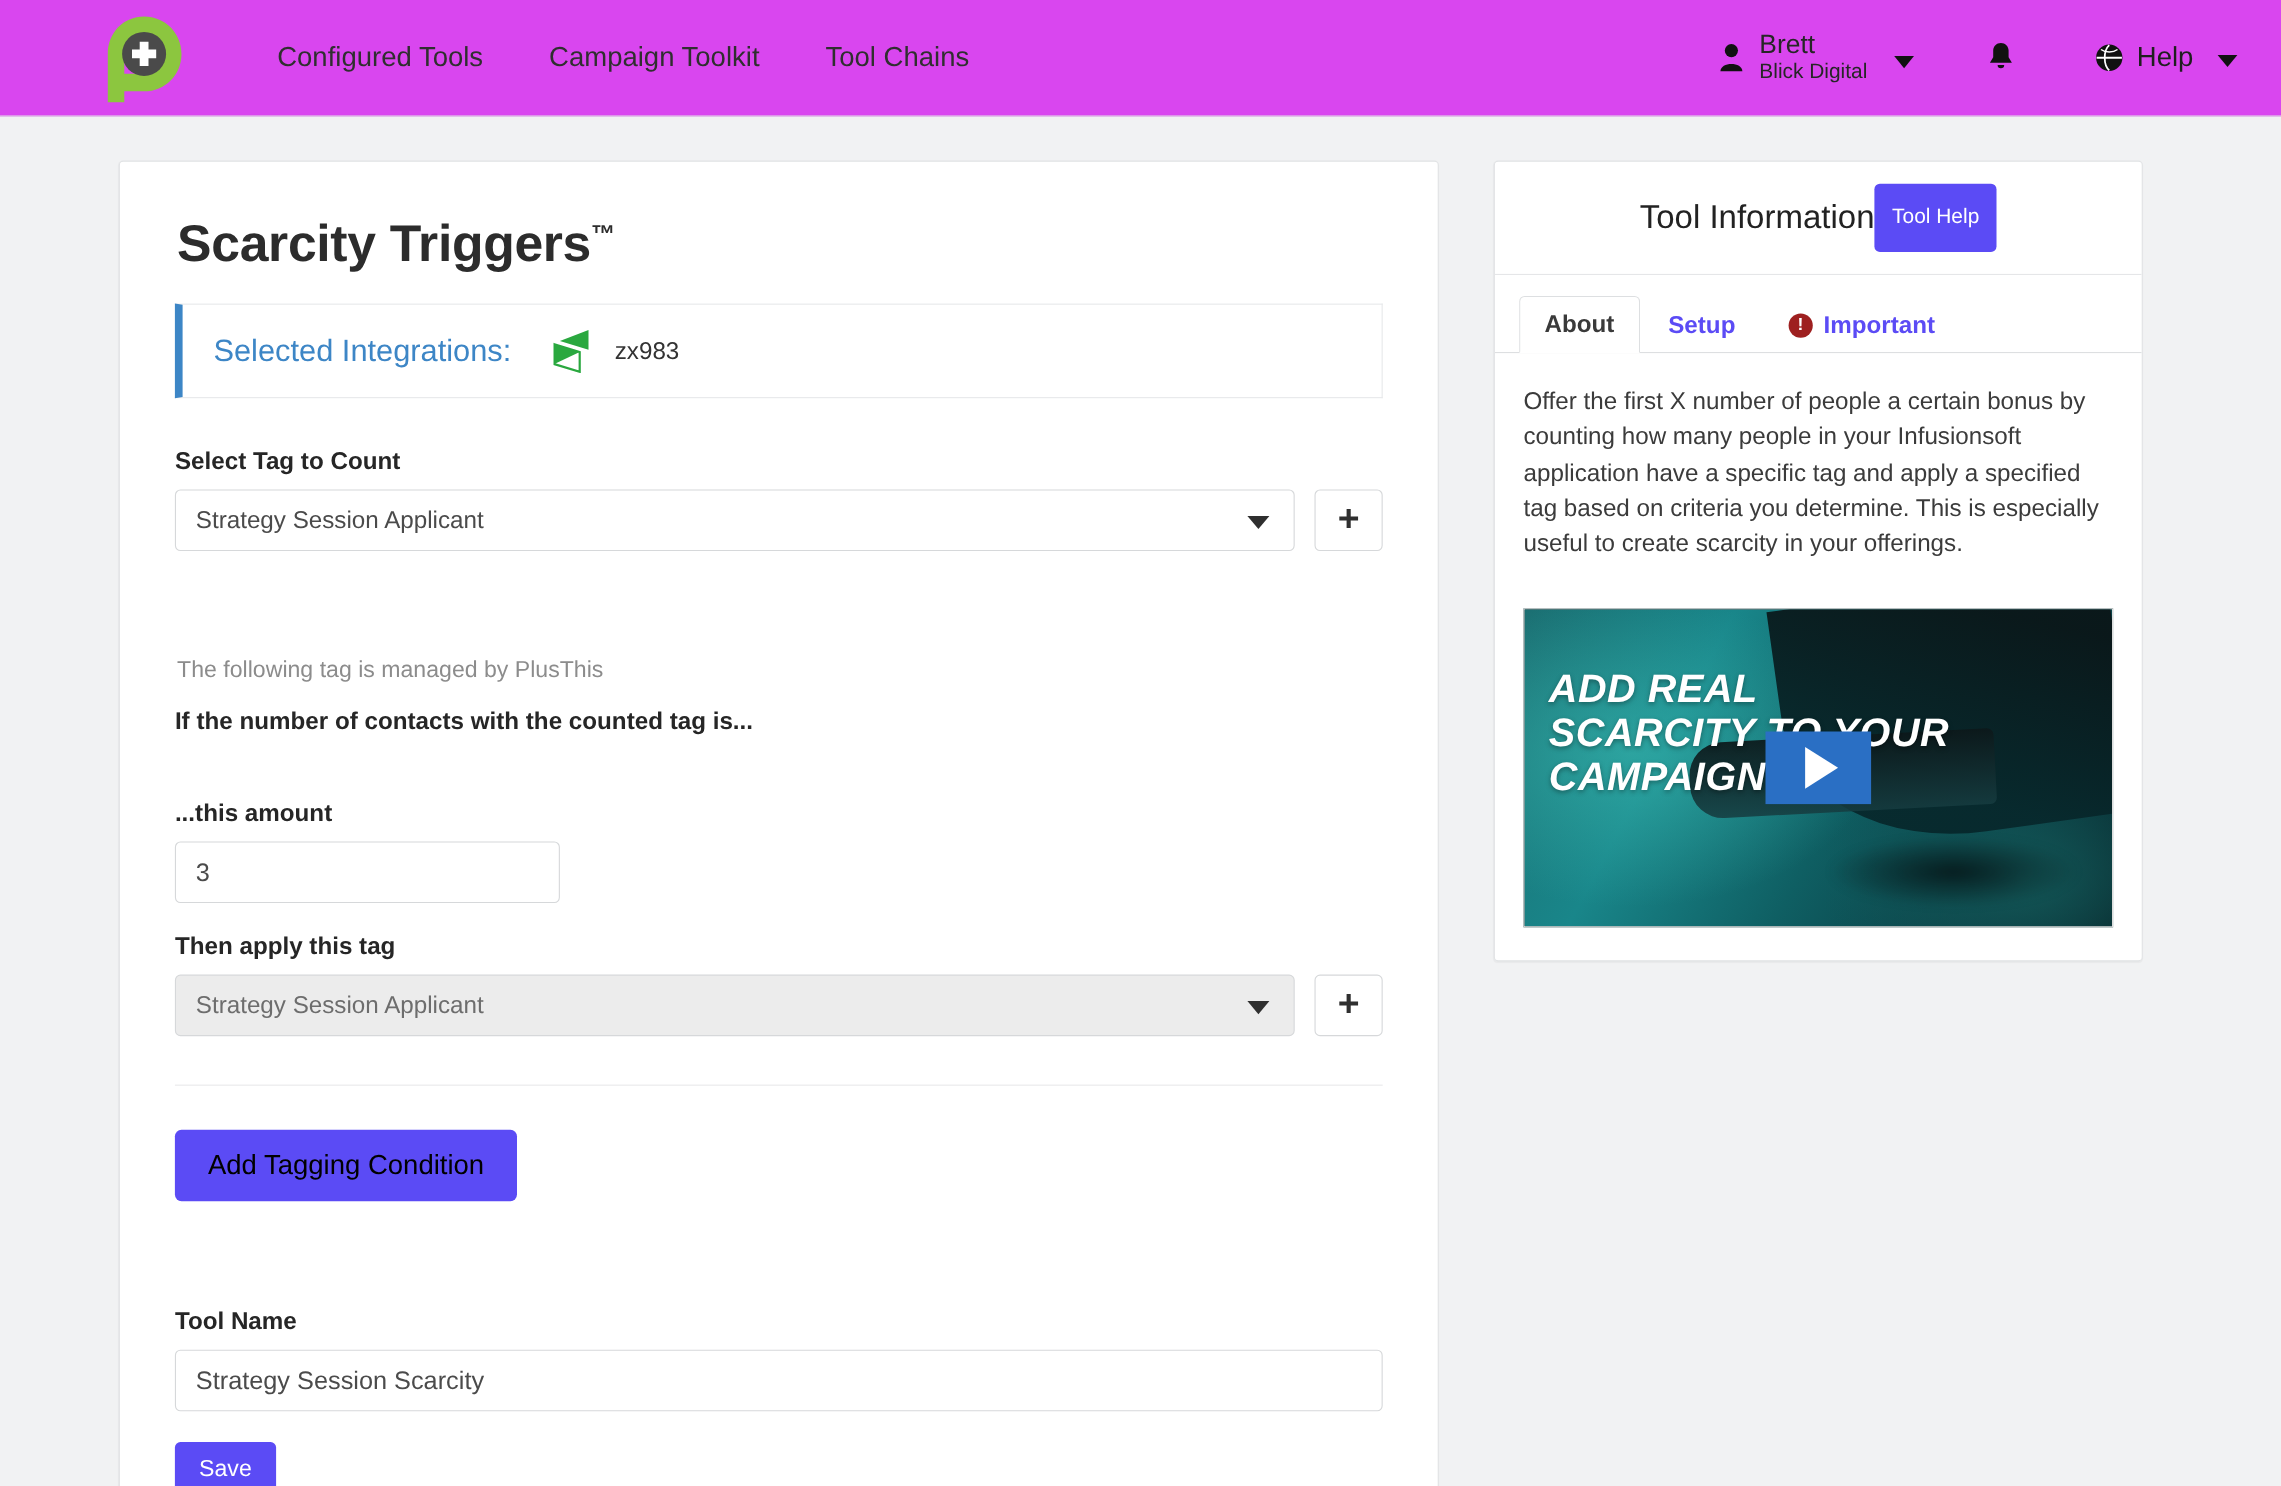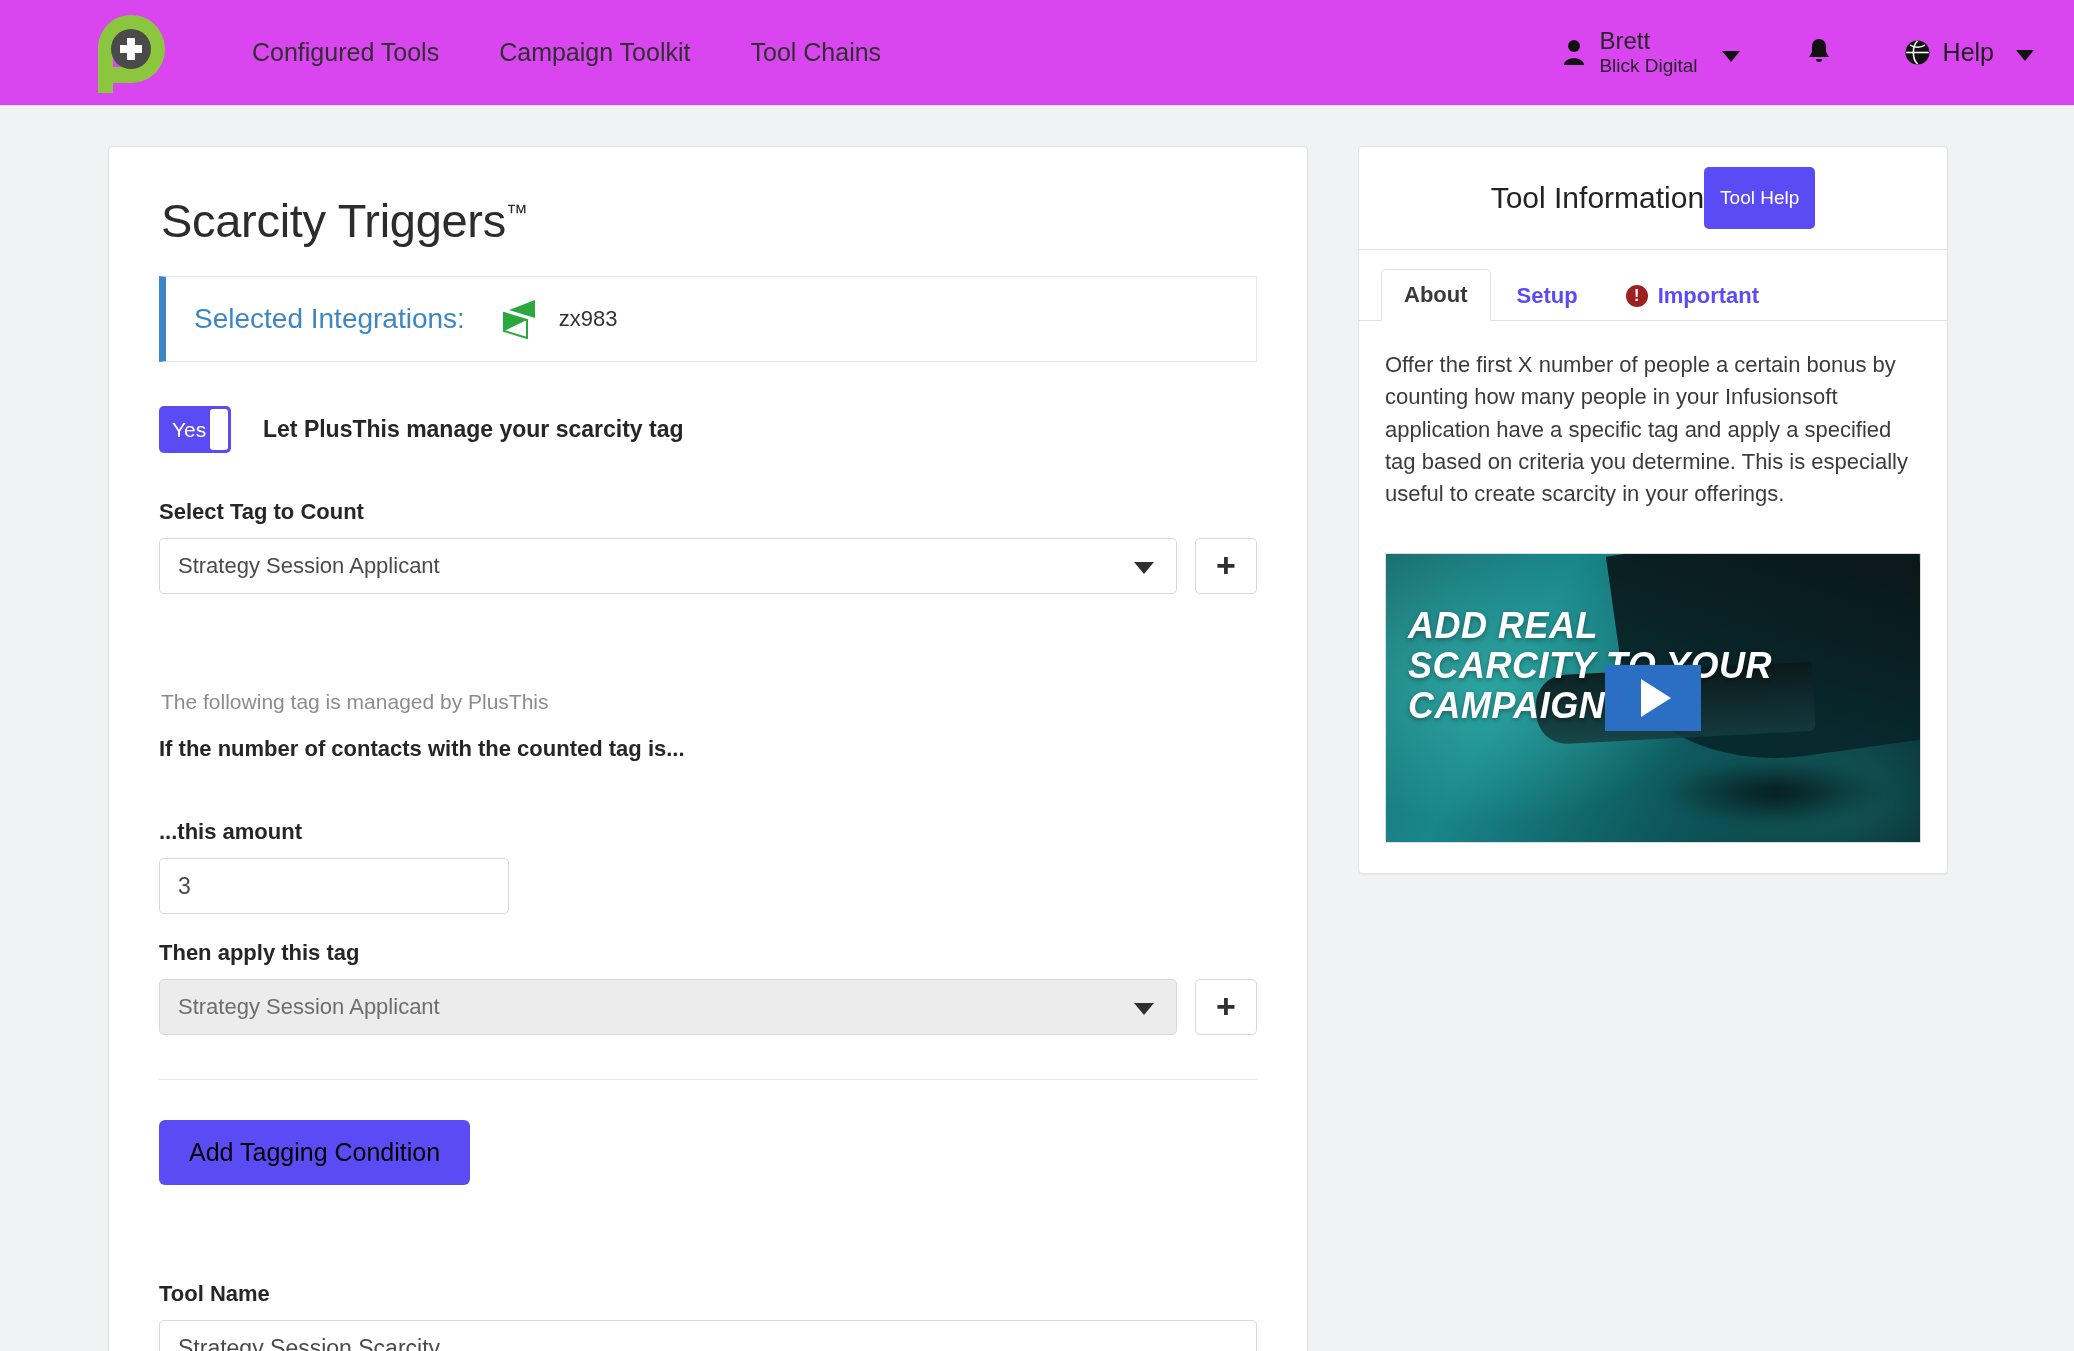--- a/index.html
+++ b/index.html
@@ -72,21 +72,21 @@
     border: 1px solid #e1e3e5;
     border-radius: 4px;
     box-shadow: 0 1px 1px rgba(0,0,0,0.04);
     padding: 38px 50px 56px 50px;
     min-height: 1155px;
   }
   .side-col { margin-left: 50px; width: 590px; }
 
   h1.title {
     font-size: 47px;
-    font-weight: 400;
+    font-weight: 700;
     color: #2c2c2c;
     margin: 8px 0 28px 2px;
     letter-spacing: -0.3px;
   }
   h1.title sup { font-size: 22px; vertical-align: super; }
 
   
   .integrations {
     border: 1px solid #e7e8ea;
     border-left: 7px solid #3d86c6;
@@ -429,27 +429,20 @@
       <div class="int-item">
         <svg width="34" height="40" viewBox="0 0 34 40">
           <path d="M32 1 L32 19 L6 11 Z" fill="#2aa83f"></path>
           <path d="M1 14 L24 21 L24 39 L1 32 Z" fill="#ffffff" stroke="#2aa83f" stroke-width="2"></path>
           <path d="M1 14 L24 21 L1 32 Z" fill="#2aa83f"></path>
         </svg>
         <span class="int-name">zx983</span>
       </div>
     </div>
 
-    <div class="toggle-row">
-      <div class="toggle">
-        <span class="tlabel">Yes</span>
-        <span class="knob"></span>
-      </div>
-      <div class="toggle-text">Let PlusThis manage your scarcity tag</div>
-    </div>
 
     <label class="fld">Select Tag to Count</label>
     <div class="row">
       <div class="sel-wrap">
         <div class="select-box">
           <span>Strategy Session Applicant</span>
           <span class="arrow"></span>
         </div>
       </div>
       <div class="plus-btn">

